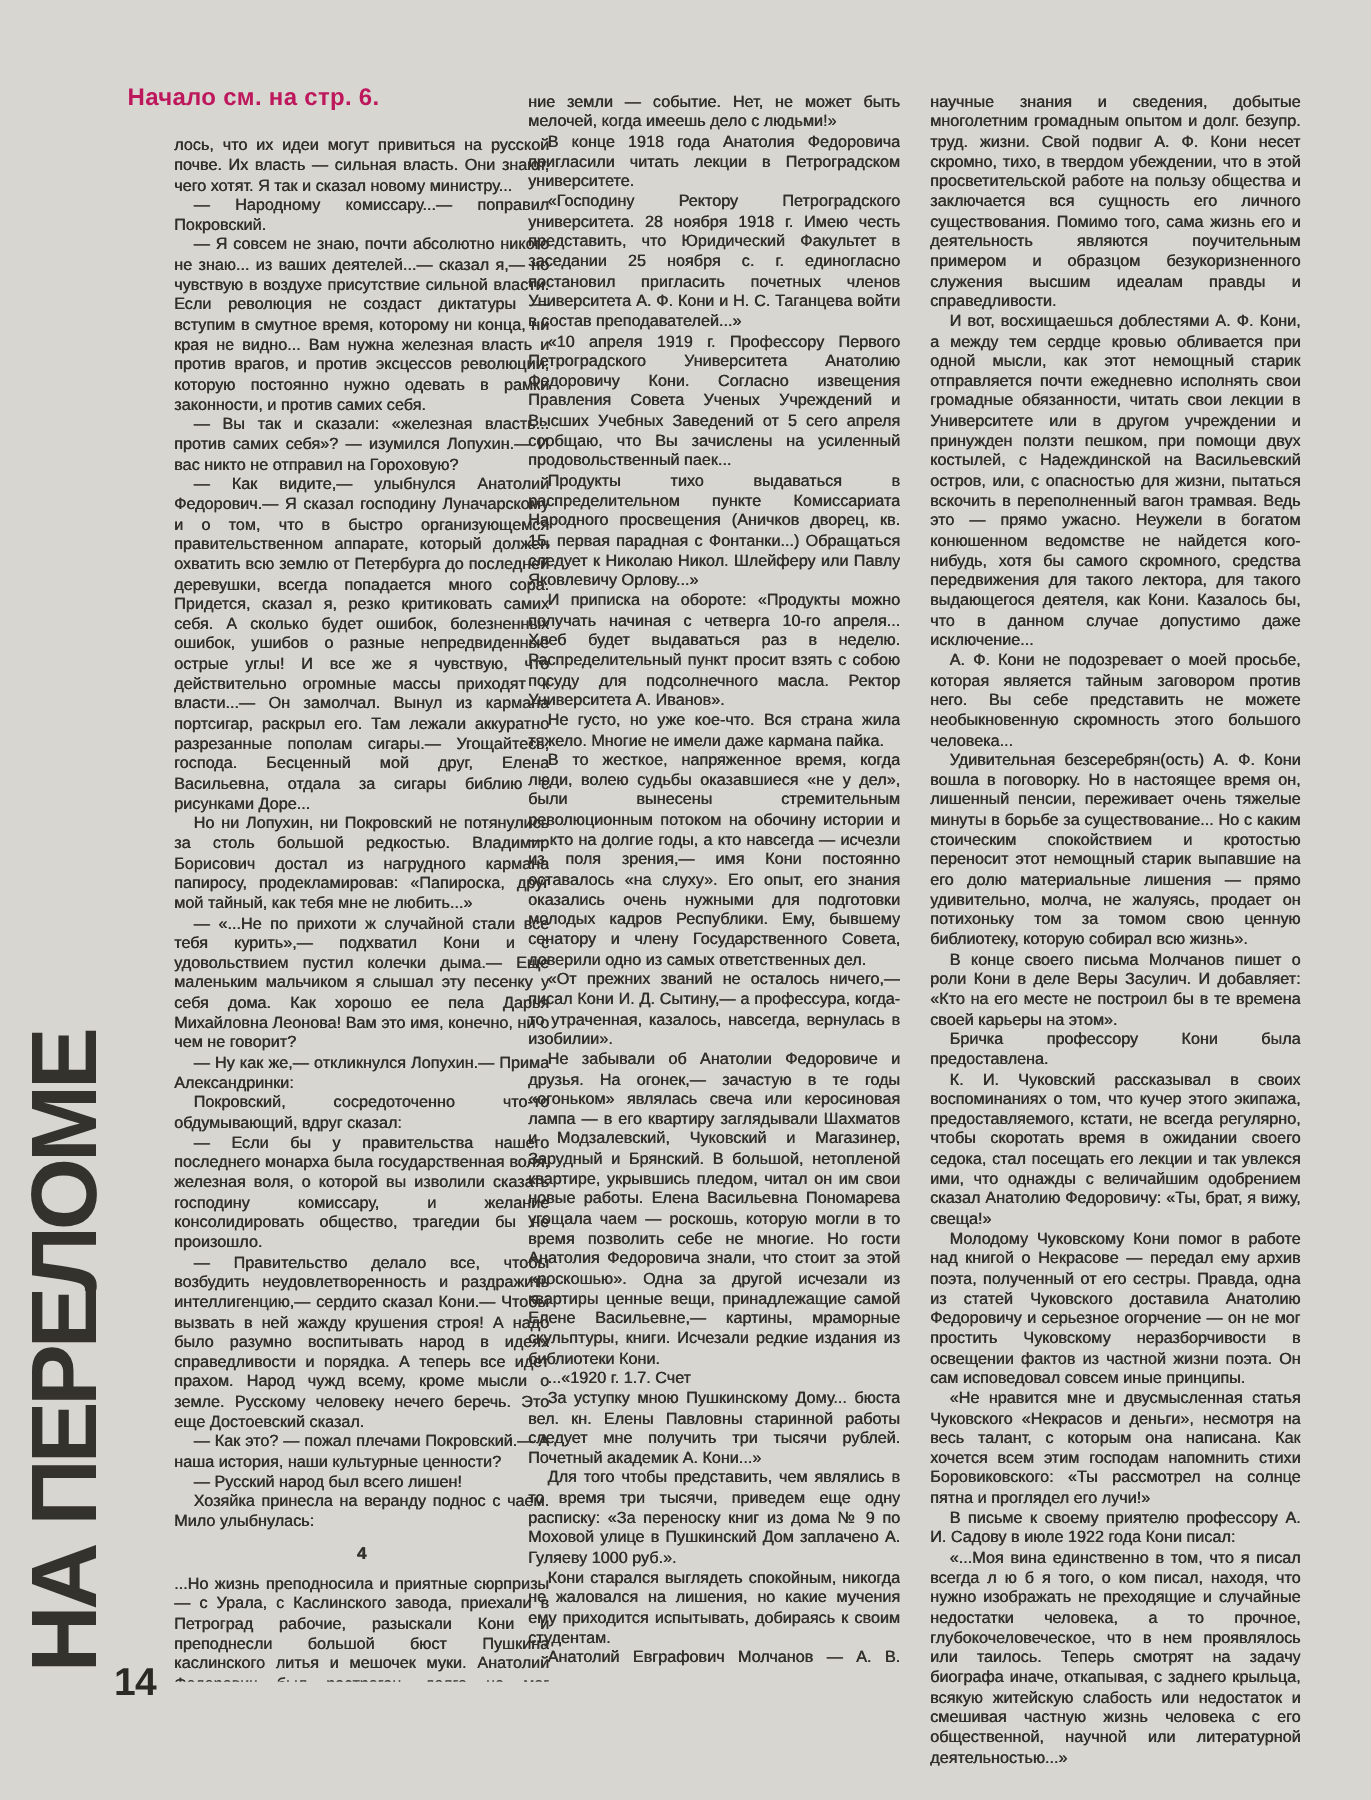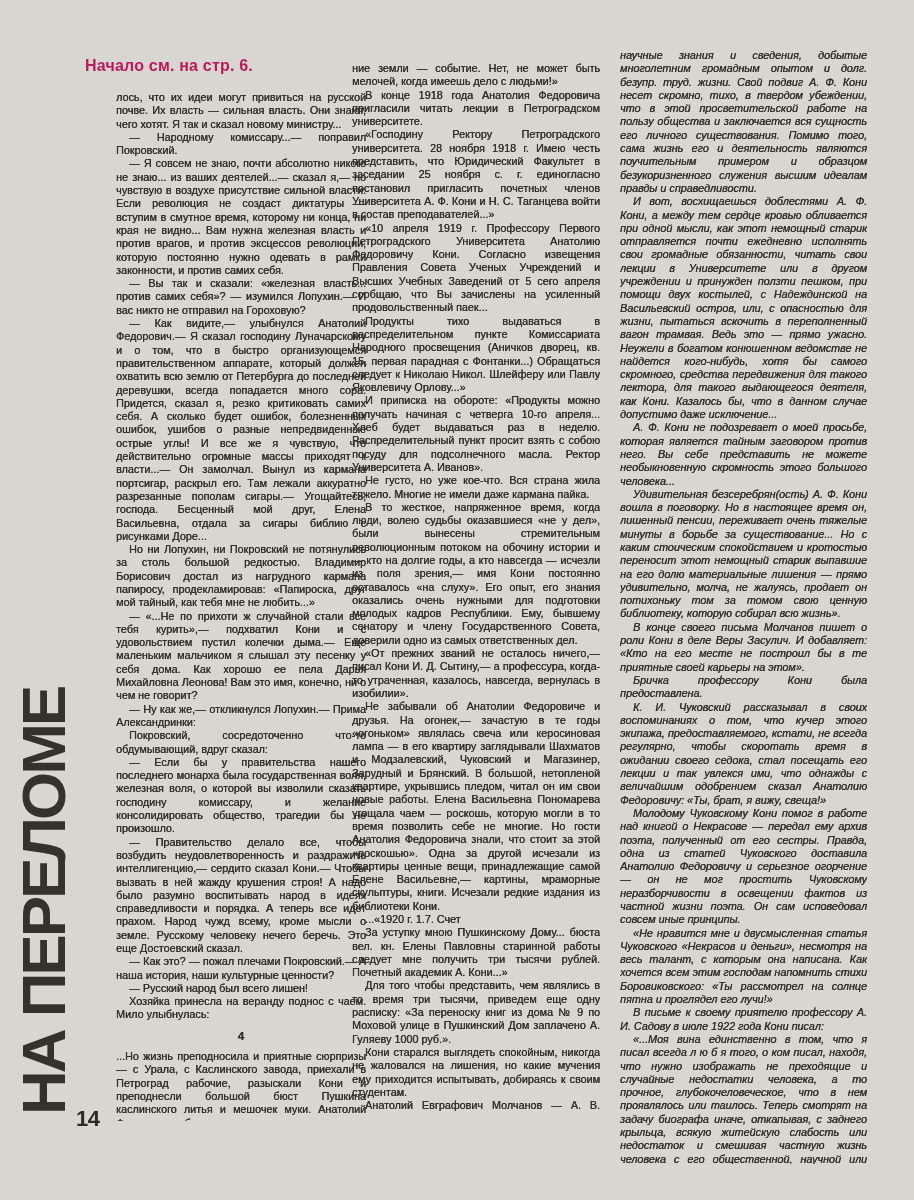--- a/index.html
+++ b/index.html
@@ -17,37 +17,37 @@
   .col{
     position:absolute;
     font-size:10.8px;line-height:13.3px;
     text-align:justify;
     color:#32302a;
     text-shadow:0.3px 0 0 currentColor;
     overflow:hidden;
   }
   .col1{left:84px;top:91px;width:250px;max-height:1030px;margin-left:32px;}
   .col2{left:352px;top:62px;width:248px;max-height:1050px;}
-  .col3{left:620px;top:49px;width:247px;max-height:1115px;font-style:italic;}
+  .col3{left:620px;top:62px;width:247px;max-height:1115px;}
   .para{margin:0;}
   .para.p{text-indent:13px;}
   .para.cont{text-indent:0;}
   .para.section{
     text-align:center;font-weight:bold;text-indent:0;
     padding:8px 0 7px 0;font-size:11.5px;
   }
   .rubric{
     position:absolute;left:12px;top:697px;height:418px;width:64px;
     writing-mode:vertical-rl;transform:rotate(180deg);
     font-size:62px;font-weight:bold;letter-spacing:-3px;line-height:64px;
     color:#34322d;white-space:nowrap;
   }
   .page-num{
     position:absolute;left:76px;top:1106px;
-    font-size:22px;font-weight:bold;color:#2b2a25;letter-spacing:-0.5px;
+    font-size:26px;font-weight:bold;color:#2b2a25;letter-spacing:-0.5px;
   }
 </style>
 </head>
 <body>
 
 <div class="page">
   <div class="rubric">НА ПЕРЕЛОМЕ</div>
   <div class="note">Начало см. на стр. 6.</div>
   <div class="col col1">
       <p class="para cont">лось, что их идеи могут привиться на русской почве. Их власть — сильная власть. Они знают, чего хотят. Я так и сказал новому министру...</p>
@@ -82,21 +82,21 @@
       <p class="para p">За уступку мною Пушкинскому Дому... бюста вел. кн. Елены Павловны старинной работы следует мне получить три тысячи рублей. Почетный академик А. Кони...»</p>
       <p class="para p">Для того чтобы представить, чем являлись в то время три тысячи, приведем еще одну расписку: «За переноску книг из дома № 9 по Моховой улице в Пушкинский Дом заплачено А. Гуляеву 1000 руб.».</p>
       <p class="para p">Кони старался выглядеть спокойным, никогда не жаловался на лишения, но какие мучения ему приходится испытывать, добираясь к своим студентам.</p>
       <p class="para p">Анатолий Евграфович Молчанов — А. В. Луначарскому:</p>
     </div>
   <div class="col col3">
       <p class="para cont">научные знания и сведения, добытые многолетним громадным опытом и долг. безупр. труд. жизни. Свой подвиг А. Ф. Кони несет скромно, тихо, в твердом убеждении, что в этой просветительской работе на пользу общества и заключается вся сущность его личного существования. Помимо того, сама жизнь его и деятельность являются поучительным примером и образцом безукоризненного служения высшим идеалам правды и справедливости.</p>
       <p class="para p">И вот, восхищаешься доблестями А. Ф. Кони, а между тем сердце кровью обливается при одной мысли, как этот немощный старик отправляется почти ежедневно исполнять свои громадные обязанности, читать свои лекции в Университете или в другом учреждении и принужден ползти пешком, при помощи двух костылей, с Надеждинской на Васильевский остров, или, с опасностью для жизни, пытаться вскочить в переполненный вагон трамвая. Ведь это — прямо ужасно. Неужели в богатом конюшенном ведомстве не найдется кого-нибудь, хотя бы самого скромного, средства передвижения для такого лектора, для такого выдающегося деятеля, как Кони. Казалось бы, что в данном случае допустимо даже исключение...</p>
       <p class="para p">А. Ф. Кони не подозревает о моей просьбе, которая является тайным заговором против него. Вы себе представить не можете необыкновенную скромность этого большого человека...</p>
       <p class="para p">Удивительная безсеребрян(ость) А. Ф. Кони вошла в поговорку. Но в настоящее время он, лишенный пенсии, переживает очень тяжелые минуты в борьбе за существование... Но с каким стоическим спокойствием и кротостью переносит этот немощный старик выпавшие на его долю материальные лишения — прямо удивительно, молча, не жалуясь, продает он потихоньку том за томом свою ценную библиотеку, которую собирал всю жизнь».</p>
-      <p class="para p">В конце своего письма Молчанов пишет о роли Кони в деле Веры Засулич. И добавляет: «Кто на его месте не построил бы в те приятные своей карьеры на этом».</p>
+      <p class="para p">В конце своего письма Молчанов пишет о роли Кони в деле Веры Засулич. И добавляет: «Кто на его месте не построил бы в те времена своей карьеры на этом».</p>
       <p class="para p">Бричка профессору Кони была предоставлена.</p>
       <p class="para p">К. И. Чуковский рассказывал в своих воспоминаниях о том, что кучер этого экипажа, предоставляемого, кстати, не всегда регулярно, чтобы скоротать время в ожидании своего седока, стал посещать его лекции и так увлекся ими, что однажды с величайшим одобрением сказал Анатолию Федоровичу: «Ты, брат, я вижу, свеща!»</p>
       <p class="para p">Молодому Чуковскому Кони помог в работе над книгой о Некрасове — передал ему архив поэта, полученный от его сестры. Правда, одна из статей Чуковского доставила Анатолию Федоровичу и серьезное огорчение — он не мог простить Чуковскому неразборчивости в освещении фактов из частной жизни поэта. Он сам исповедовал совсем иные принципы.</p>
       <p class="para p">«Не нравится мне и двусмысленная статья Чуковского «Некрасов и деньги», несмотря на весь талант, с которым она написана. Как хочется всем этим господам напомнить стихи Боровиковского: «Ты рассмотрел на солнце пятна и проглядел его лучи!»</p>
       <p class="para p">В письме к своему приятелю профессору А. И. Садову в июле 1922 года Кони писал:</p>
       <p class="para p">«...Моя вина единственно в том, что я писал всегда л ю б я того, о ком писал, находя, что нужно изображать не преходящие и случайные недостатки человека, а то прочное, глубокочеловеческое, что в нем проявлялось или таилось. Теперь смотрят на задачу биографа иначе, откапывая, с заднего крыльца, всякую житейскую слабость или недостаток и смешивая частную жизнь человека с его общественной, научной или литературной деятельностью...»</p>
     </div>
   <div class="page-num">14</div>
 </div>
 

